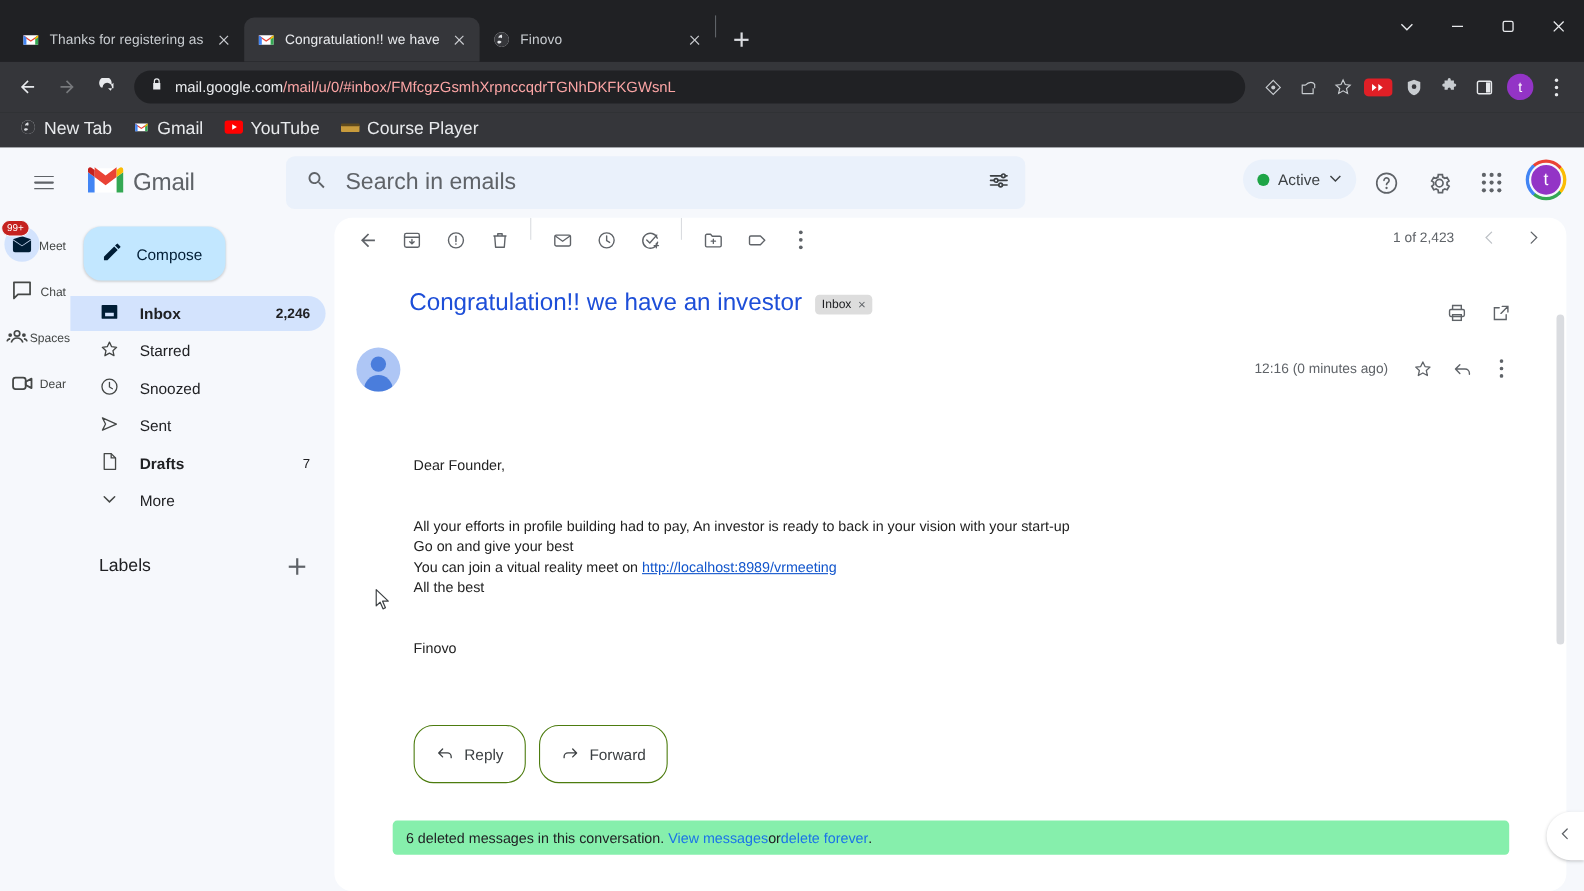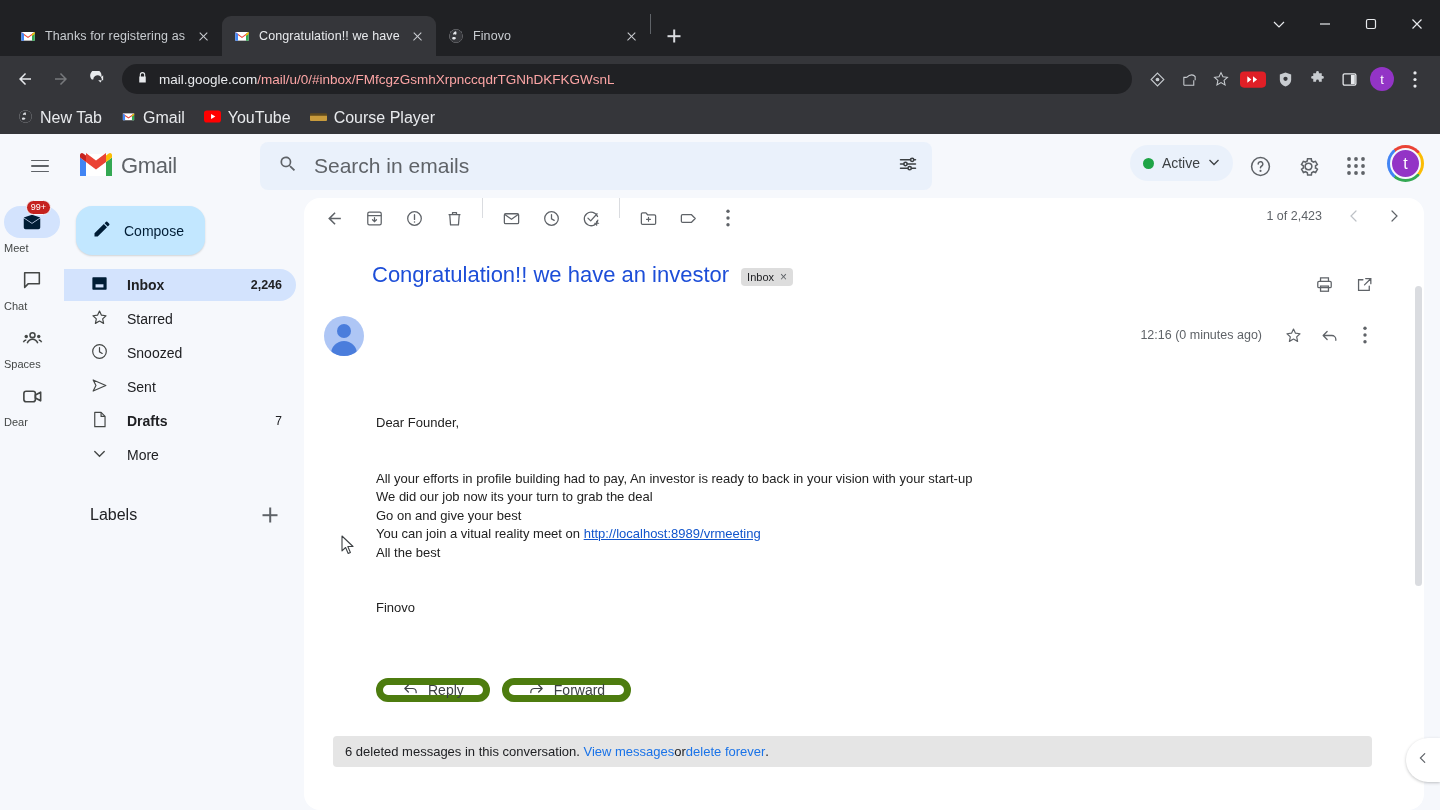--- a/index.html
+++ b/index.html
@@ -111,21 +111,21 @@
   }
   .acct-inner {
     width: 31px; height: 31px; border-radius: 50%; background: #9334c6; color: #fff;
     font-size: 16px; display: flex; align-items: center; justify-content: center;
     border: 2px solid #f6f8fc;
   }
   .g-body { display: flex; height: calc(810px - 56px - 46px - 32px - 64px); }
   
   .rail { width: 64px; flex: 0 0 64px; padding-top: 4px; display: flex; flex-direction: column;
           align-items: center; gap: 4px; }
-  .rail-item { width: 56px; display: flex; flex-direction: column; padding: 4px 0 2px; }
+  .rail-item { width: 56px; display: flex; flex-direction: row; align-items: center; padding: 4px 0 2px; }
   .rail-ico { width: 56px; height: 32px; border-radius: 16px; display: flex; align-items: center;
               justify-content: center; position: relative; }
   .rail-item.active .rail-ico { background: #d3e3fd; }
   .rail-label { font-size: 11px; color: #444746; margin-top: 4px; }
   .badge {
     position: absolute; top: -6px; right: 9px; background: #c5221f; color: #fff;
     font-size: 9px; border-radius: 8px; padding: 1px 4px; line-height: 11px; min-width: 20px;
     text-align: center; border: 1.5px solid #f6f8fc;
   }
   
@@ -201,26 +201,26 @@
         border-radius: 50%; flex: 0 0 34px; }
   .email-body {
     padding: 58px 16px 0 72px; font-family: "Liberation Sans", sans-serif;
     font-size: 13px; color: #222; line-height: 18.5px;
   }
   .email-body p { margin: 0; }
   .email-body .spacer { height: 18.5px; }
   .email-body a { color: #1155cc; text-decoration: underline; }
   .action-buttons { display: flex; gap: 12px; padding: 60px 0 0 72px; }
   .abtn {
-    height: 24px; border: 7px solid #4d7c0f; border-radius: 18px; display: flex;
+    height: 53px; border: 1px solid #4d7c0f; border-radius: 18px; display: flex;
     align-items: center; gap: 9px; padding: 0 19px; font-size: 14px; color: #3c4043;
     background: #fff;
   }
   .deleted-bar {
-    margin: 34px 26px 0 29px; background: #e5e5e5; border-radius: 4px; height: 31px;
+    margin: 34px 26px 0 53px; background: #86efac; border-radius: 4px; height: 31px;
     display: flex; align-items: center; padding: 0 12px; font-size: 13px; color: #202124;
   }
   .deleted-bar a { color: #1a73e8; text-decoration: none; text-align: center; }
   .side-expander {
     position: absolute; right: 0px; bottom: 28px; width: 34px; height: 44px;
     background: #fff; border-radius: 22px 0 0 22px; box-shadow: 0 1px 3px rgba(60,64,67,.3);
     display: flex; align-items: center; justify-content: center;
   }
   .cursor { position: absolute; left: 341px; top: 401px; pointer-events: none; }
   .scroll-track {
@@ -754,21 +754,20 @@
                   </svg>
               </div>
             </div>
           </div>
 
           <div class="email-body">
             <p>Dear Founder,</p>
             <div class="spacer"></div>
             <div class="spacer"></div>
             <p>All your efforts in profile building had to pay, An investor is ready to back in your vision with your start-up</p>
-            <p>We did our job now its your turn to grab the deal</p>
             <p>Go on and give your best</p>
             <p><span>You can join a vitual reality meet on </span><a href="#">http://localhost:8989/vrmeeting</a></p>
             <p>All the best</p>
             <div class="spacer"></div>
             <div class="spacer"></div>
             <p>Finovo</p>
           </div>
 
           <div class="action-buttons">
             <div class="abtn">

